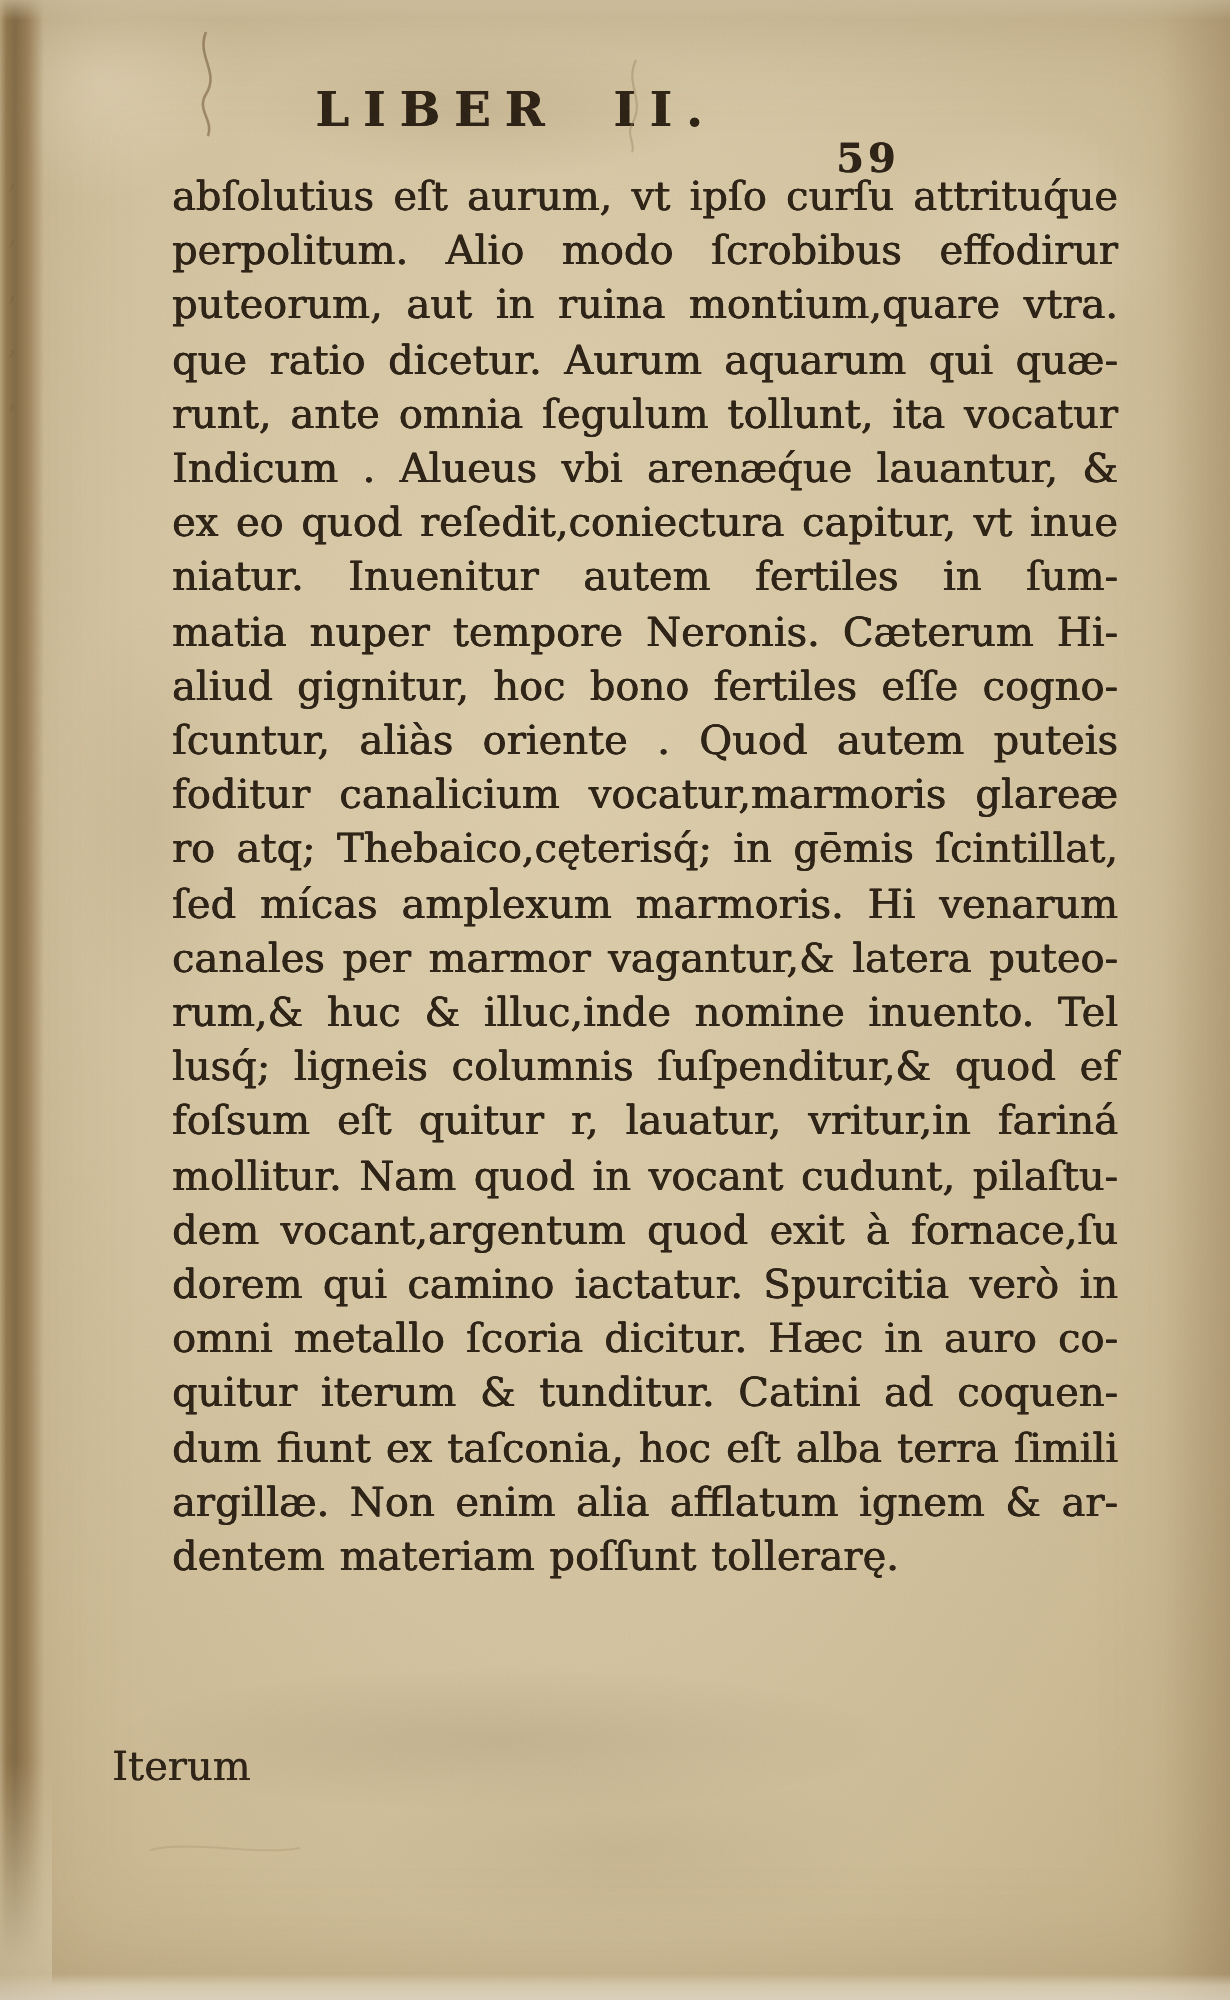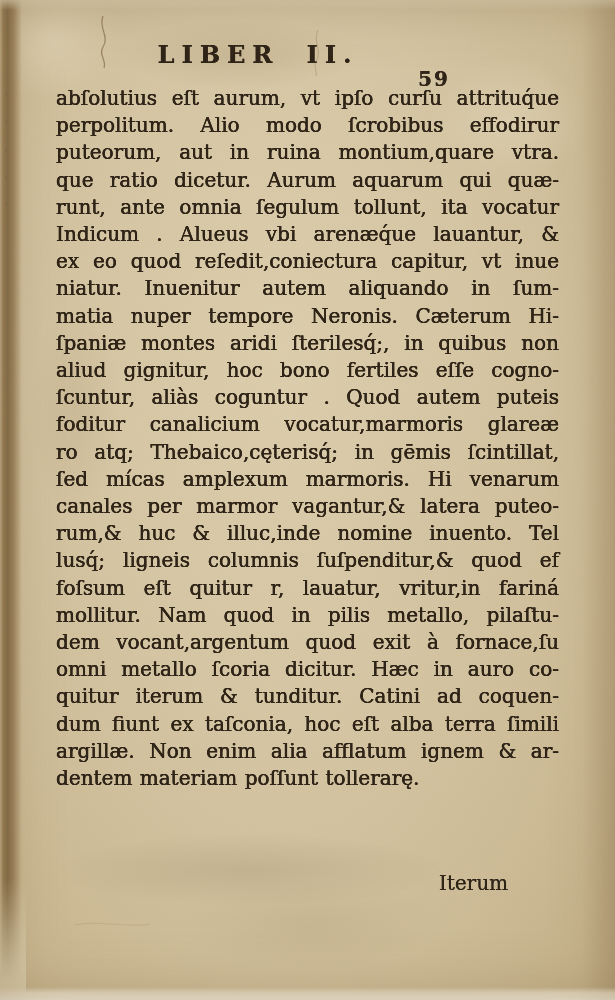--- a/index.html
+++ b/index.html
@@ -58,25 +58,25 @@
     text-shadow:.2px 0 0 currentColor;
     margin-top:24px;
   }
   
   .body-text{
     position:absolute;left:56px;top:85px;width:503px;
     font-size:20px;line-height:27.2px;
     text-shadow:.25px 0 0 currentColor,-.15px 0 0 currentColor;
     word-spacing:1px;
   }
-  .line{text-align:justify;text-align-last:justify;white-space:normal;}
+  .line{text-align:justify;text-align-last:justify;white-space:normal;margin-left:30px;}
   .line.last{text-align-last:left;}
   .catchword-row{
     position:absolute;left:56px;top:871px;width:452px;
-    font-size:20px;text-align:right;
+    font-size:20px;
     text-shadow:.25px 0 0 currentColor;
   }
   
   .margin-marks{position:absolute;left:0;top:0;}
   .mark{
     position:absolute;left:3px;font-size:15px;color:#5e4c35;opacity:.8;
     transform:rotate(-8deg);text-shadow:.2px 0 0 currentColor;
   }
   .mark:nth-child(1){top:80px;}
   .mark:nth-child(2){top:108px;}
@@ -106,34 +106,34 @@
   </div>
 
   <div class="body-text">
       <div class="line">abſolutius eſt aurum, vt ipſo curſu attrituq́ue</div>
       <div class="line">perpolitum.  Alio modo ſcrobibus effodirur</div>
       <div class="line">puteorum, aut in ruina montium,quare vtra.</div>
       <div class="line">que ratio dicetur.  Aurum aquarum qui quæ-</div>
       <div class="line">runt, ante omnia ſegulum tollunt, ita vocatur</div>
       <div class="line">Indicum .  Alueus vbi arenæq́ue lauantur, &amp;</div>
       <div class="line">ex eo quod reſedit,coniectura capitur, vt inue</div>
-      <div class="line">niatur.  Inuenitur autem aliquando in ſum-</div>
+      <div class="line">niatur.  Inuenitur autem fertiles in ſum-</div>
       <div class="line">matia nuper tempore Neronis. Cæterum Hi-</div>
-      <div class="line">ſpaniæ montes aridi ſterilesq́;, in quibus non</div>
       <div class="line">aliud gignitur, hoc bono fertiles eſſe cogno-</div>
-      <div class="line">ſcuntur, aliàs coguntur .  Quod autem puteis</div>
+      <div class="line">ſcuntur, aliàs oriente .  Quod autem puteis</div>
       <div class="line">foditur canalicium vocatur,marmoris glareæ</div>
       <div class="line">ro atq; Thebaico,cęterisq́; in gēmis ſcintillat,</div>
       <div class="line">ſed mícas amplexum marmoris.  Hi venarum</div>
       <div class="line">canales per marmor vagantur,&amp; latera puteo-</div>
       <div class="line">rum,&amp; huc &amp; illuc,inde nomine inuento. Tel</div>
       <div class="line">lusq́; ligneis columnis ſuſpenditur,&amp; quod ef</div>
       <div class="line">foſsum eſt quitur r, lauatur, vritur,in fariná</div>
-      <div class="line">mollitur.  Nam quod in pilis metallo, pilaſtu-</div>
+      <div class="line">mollitur.  Nam quod in vocant cudunt, pilaſtu-</div>
       <div class="line">dem vocant,argentum quod exit à fornace,ſu</div>
+      <div class="line">dorem qui camino iactatur.  Spurcitia verò in</div>
       <div class="line">omni metallo ſcoria dicitur.  Hæc in auro co-</div>
       <div class="line">quitur iterum &amp; tunditur.  Catini ad coquen-</div>
       <div class="line">dum fiunt ex taſconia, hoc eſt alba terra ſimili</div>
       <div class="line">argillæ.  Non enim alia afflatum ignem &amp; ar-</div>
       <div class="line last">dentem materiam poſſunt tollerarę.</div>
     </div>
 
   <div class="catchword-row">Iterum</div>
 
   <div class="margin-marks">

